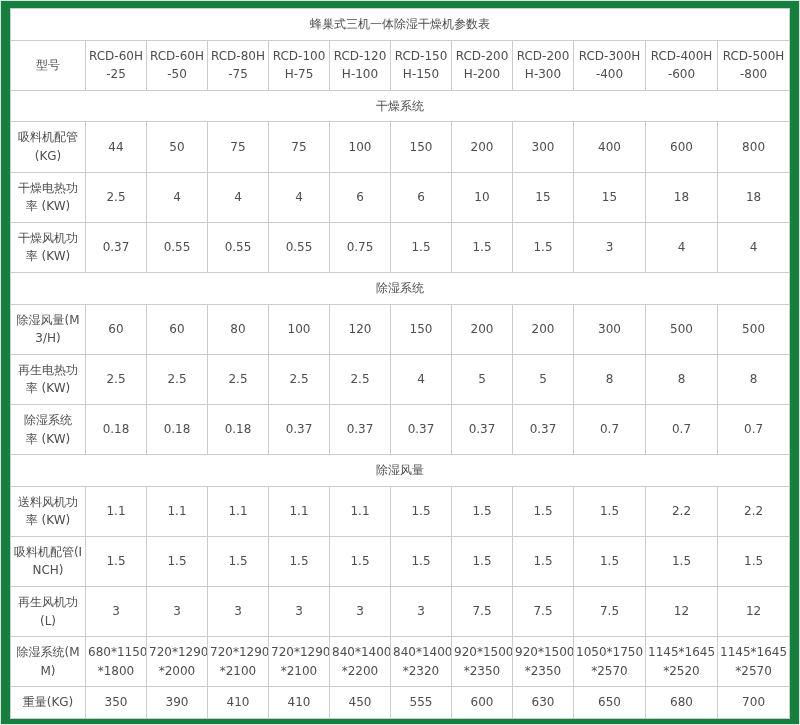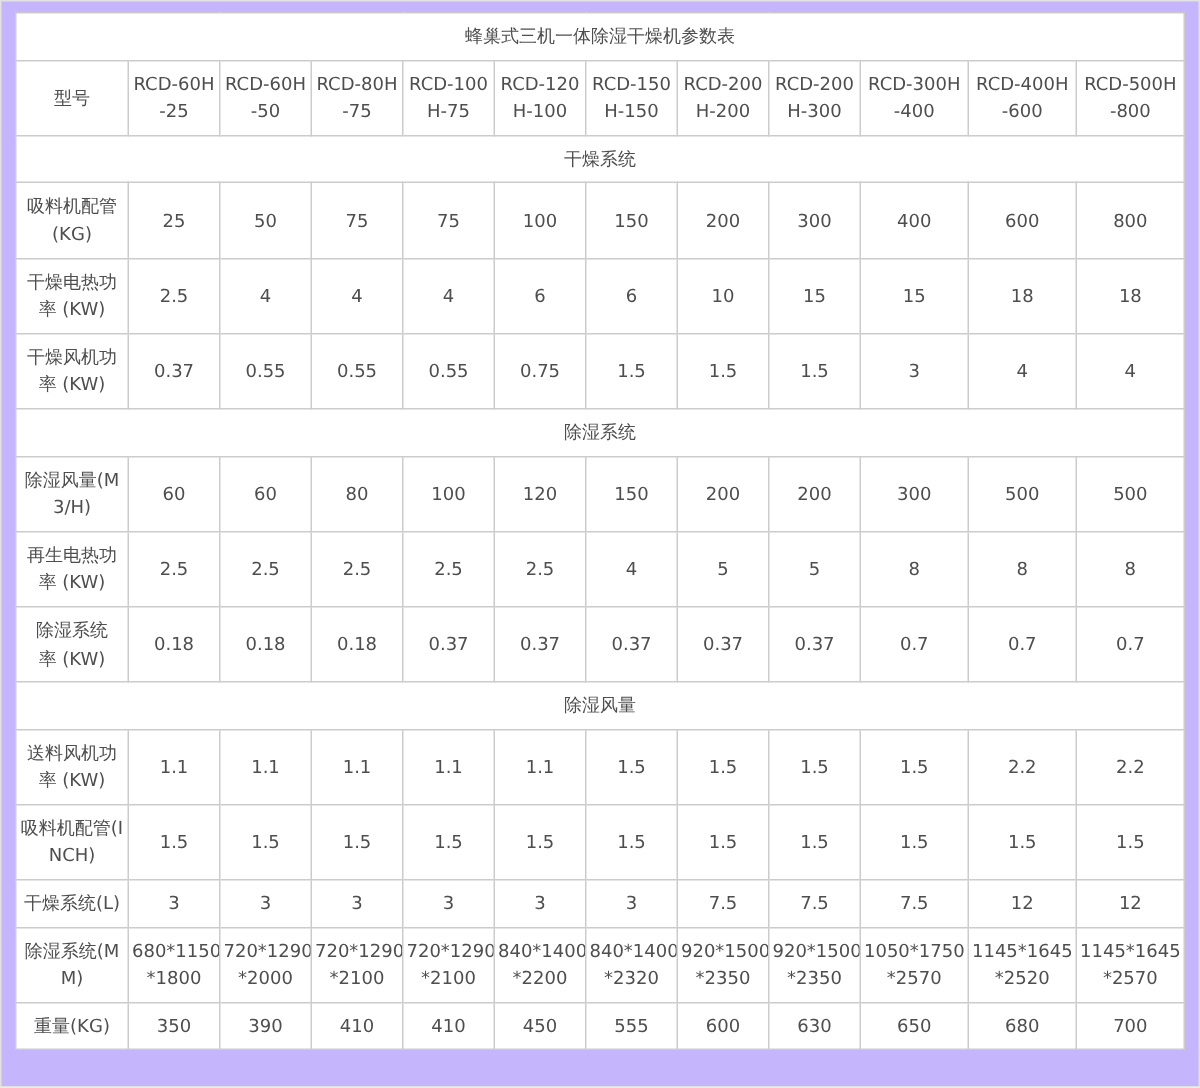--- a/index.html
+++ b/index.html
@@ -5,21 +5,21 @@
   html, body {
     margin: 0;
     padding: 0;
     background: #ffffff;
     font-family: "DejaVu Sans", "Liberation Sans", sans-serif;
   }
   .page {
     width: 800px;
     height: 725px;
     box-sizing: border-box;
-    background: #c4b5fd;
+    background: #15803d;
     border: 1px solid #e2e2e2;
     padding: 7px 9px;
   }
   table.spec-table {
     border-collapse: collapse;
     table-layout: fixed;
     width: 780px;
     background: #ffffff;
   }
   table.spec-table td {
@@ -95,21 +95,21 @@
 -600</td>
           <td>RCD-500H
 -800</td>
         </tr>
         <tr>
           <td colspan="12" class="section-cell">干燥系统</td>
         </tr>
         <tr>
           <td class="label-cell">吸料机配管
 (KG)</td>
-          <td>25</td>
+          <td>44</td>
           <td>50</td>
           <td>75</td>
           <td>75</td>
           <td>100</td>
           <td>150</td>
           <td>200</td>
           <td>300</td>
           <td>400</td>
           <td>600</td>
           <td>800</td>
@@ -219,21 +219,21 @@
           <td>1.5</td>
           <td>1.5</td>
           <td>1.5</td>
           <td>1.5</td>
           <td>1.5</td>
           <td>1.5</td>
           <td>1.5</td>
           <td>1.5</td>
         </tr>
         <tr>
-          <td class="label-cell">干燥系统(L)</td>
+          <td class="label-cell">再生风机功(L)</td>
           <td>3</td>
           <td>3</td>
           <td>3</td>
           <td>3</td>
           <td>3</td>
           <td>3</td>
           <td>7.5</td>
           <td>7.5</td>
           <td>7.5</td>
           <td>12</td>

